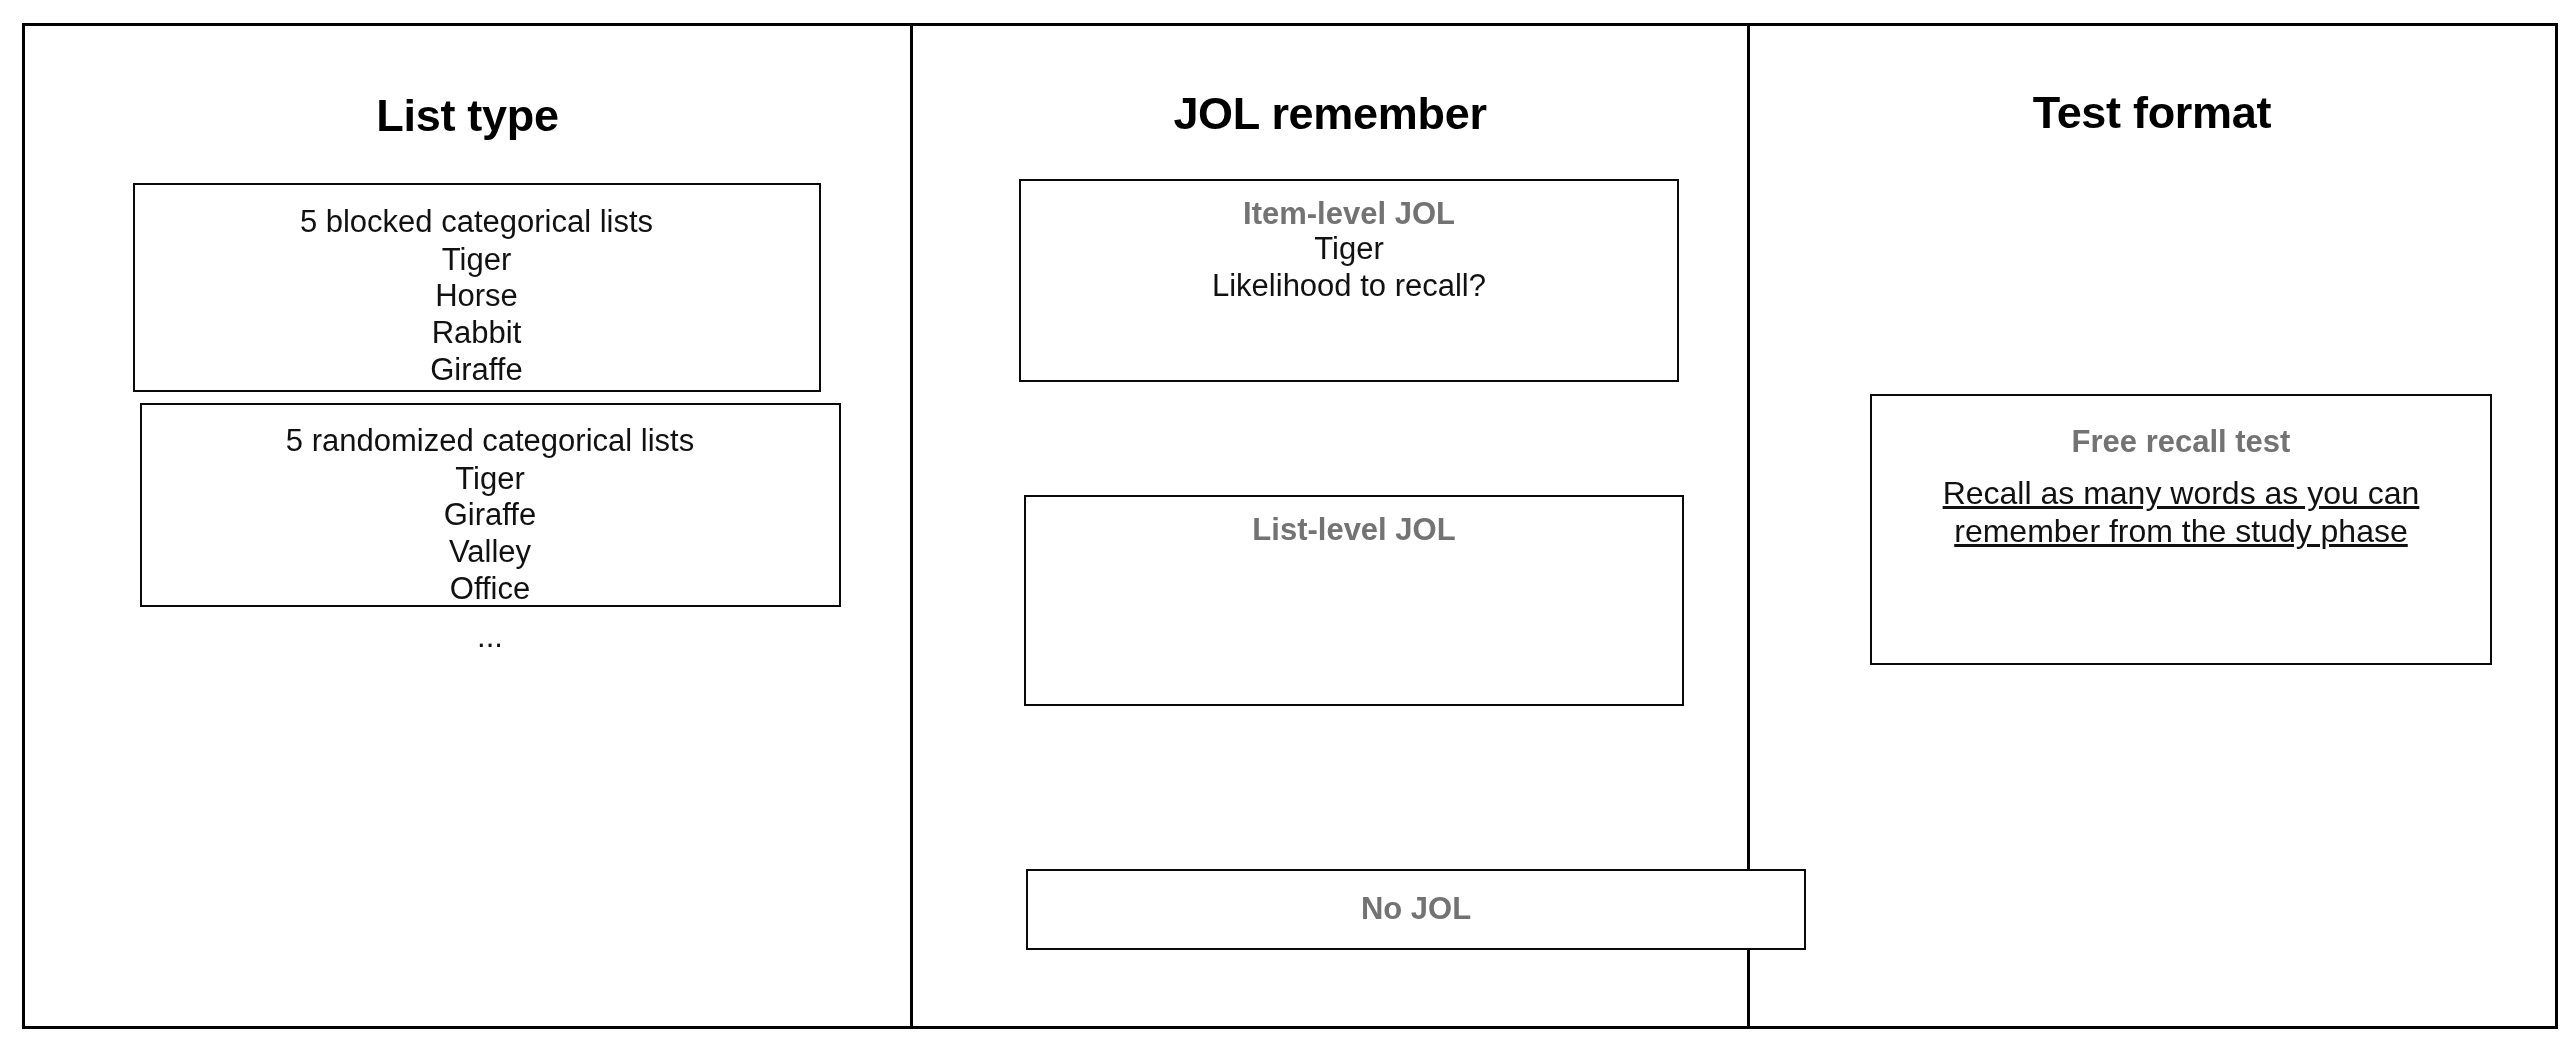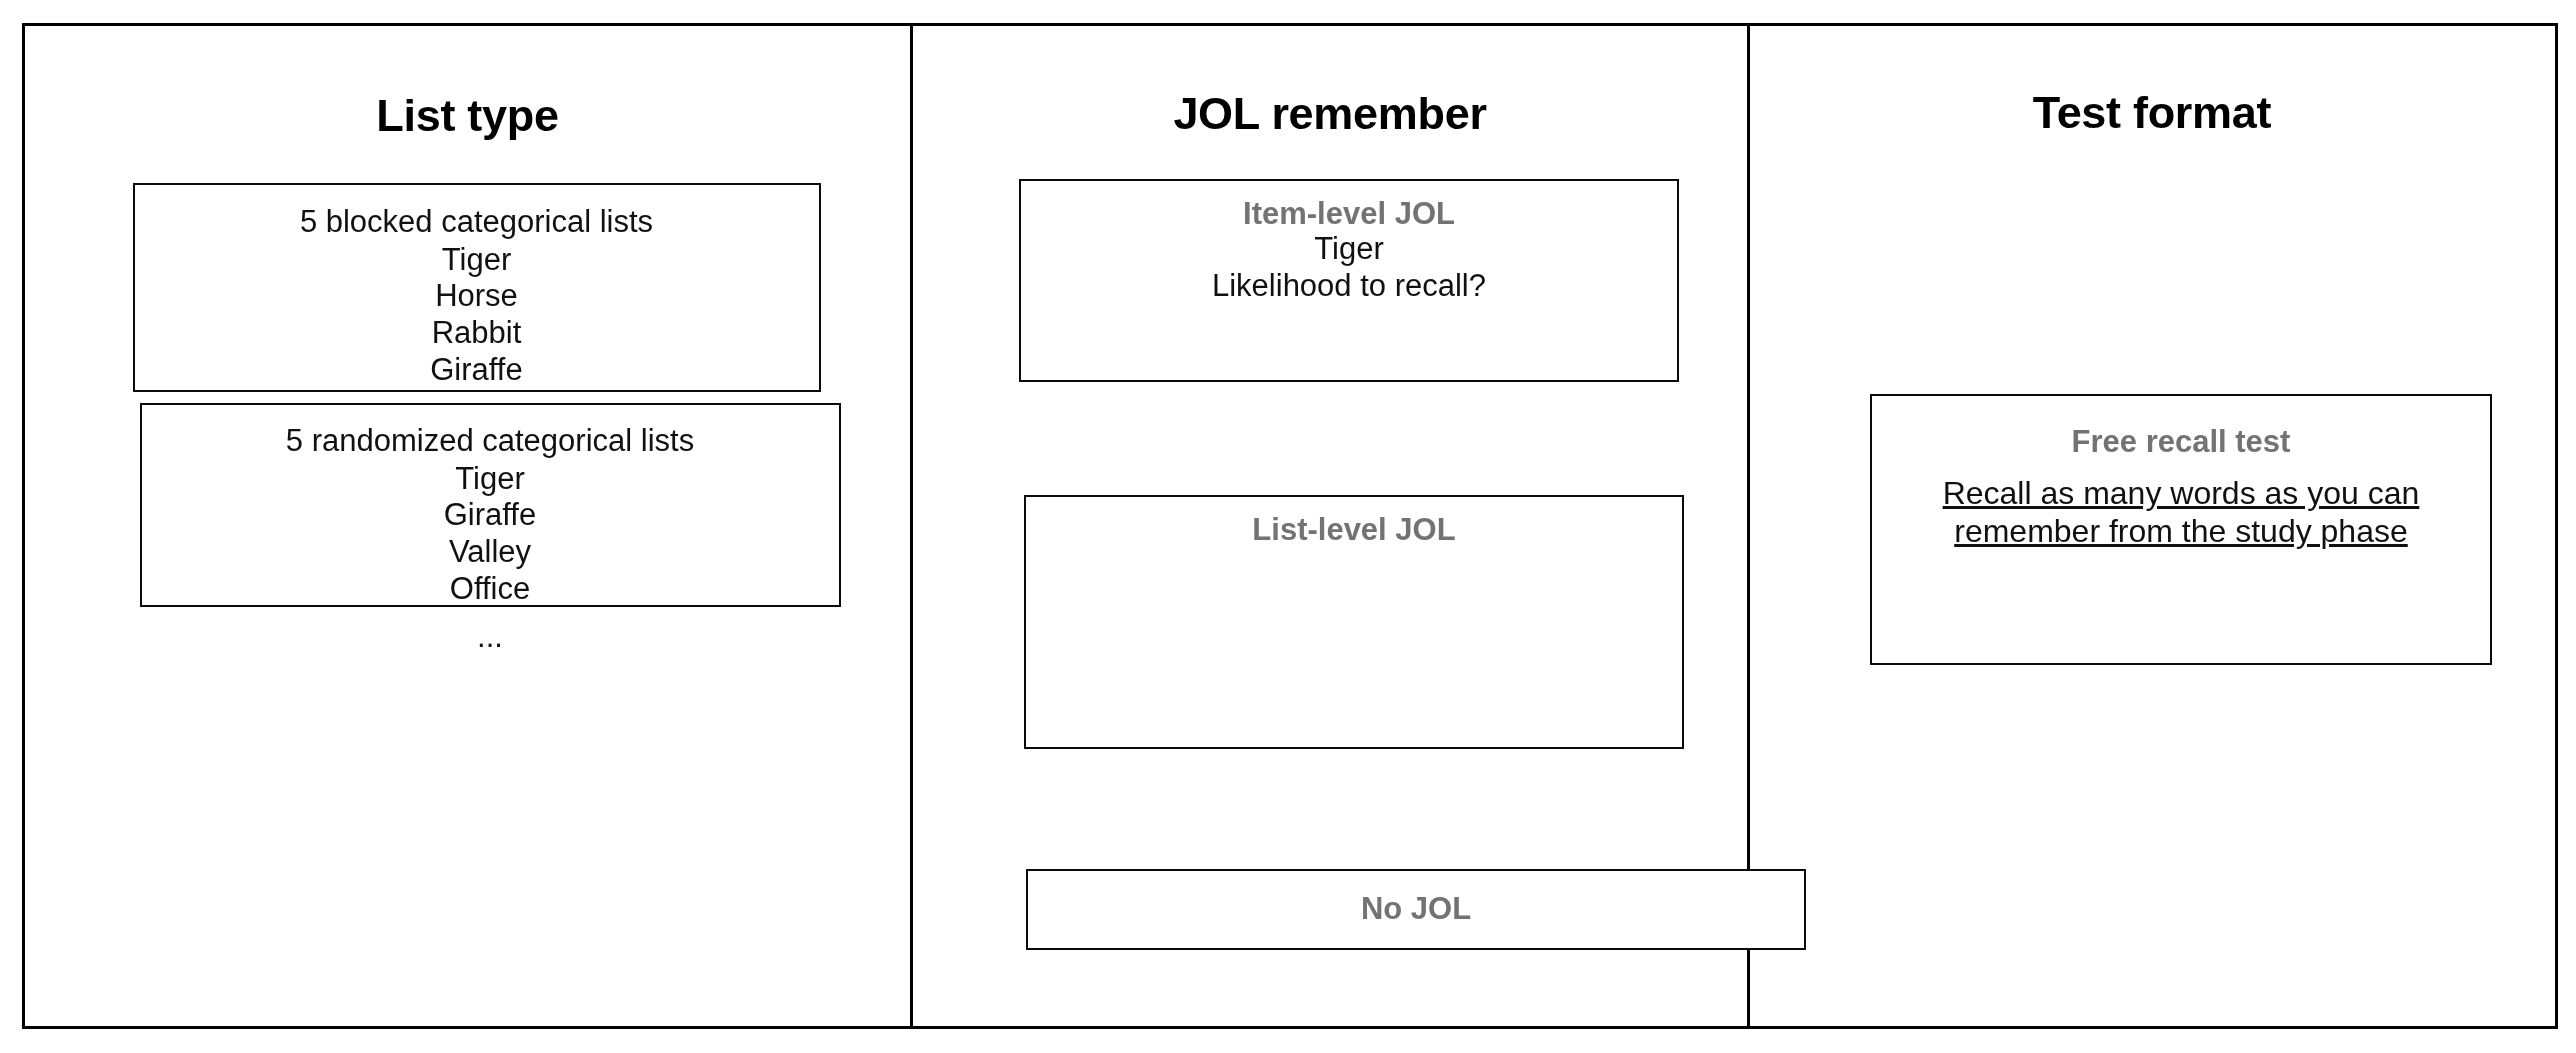--- a/index.html
+++ b/index.html
@@ -128,21 +128,21 @@
     width: 660px;
     height: 203px;
     justify-content: flex-start;
   }
   .card-item-jol .heading { margin-top: 15.5px; }
 
   .card-list-jol {
     left: 111px;
     top: 472px;
     width: 660px;
-    height: 254px;
+    height: 211px;
     justify-content: flex-start;
   }
   .card-list-jol .heading { margin-top: 15.5px; }
   .card-list-jol .body {
     margin-top: 3.6px;
     width: 92%;
     font-size: 31px;
     line-height: 1.2;
     color: #333333;
   }

